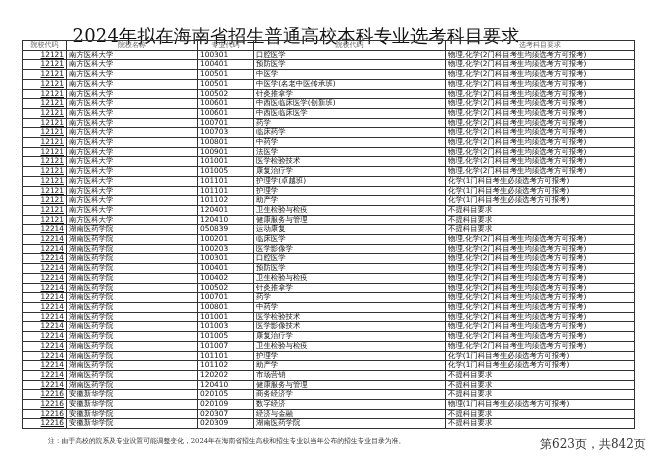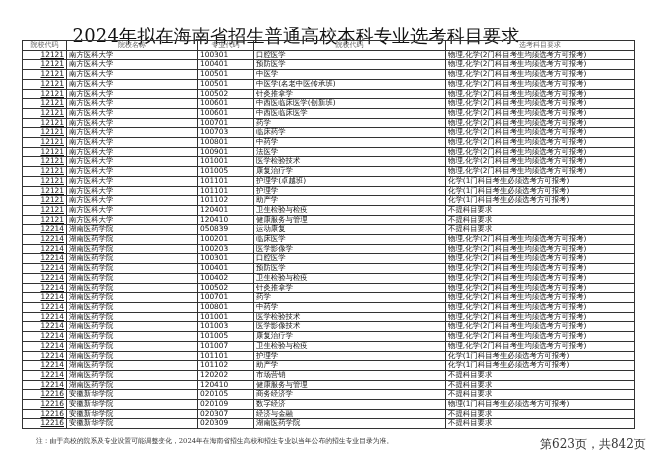--- a/index.html
+++ b/index.html
@@ -4,21 +4,21 @@
 <style>
   html, body { margin:0; padding:0; background:#ffffff; }
   body { width:660px; height:466px; position:relative; overflow:hidden; font-family:"DejaVu Sans", sans-serif; color:#111; }
   .title { position:absolute; top:24px; left:0; width:592px; text-align:center; font-family:"DejaVu Serif", serif; font-size:18px; font-weight:normal; letter-spacing:0.2px; }
   table.grid { position:absolute; top:40px; left:22px; border-collapse:collapse; table-layout:fixed; width:612px; border:1.2px solid #222;padding-left:34px; }
   table.grid td, table.grid th { border:1px solid #333; padding:0 2px; height:8.7px; line-height:8.7px; font-size:7.4px; white-space:nowrap; overflow:hidden; }
   table.grid th { font-family:"DejaVu Serif", serif; font-weight:normal; color:#666; font-size:7px; text-align:center; }
   td.c-code { text-align:right;text-decoration:underline; }
   td.c-name, td.c-mcode, td.c-major, td.c-req { text-align:left; }
   col.w1 { width:44px; } col.w2 { width:131px; } col.w3 { width:56px; } col.w4 { width:192px; } col.w5 { width:189px; }
-  .footnote { position:absolute; top:436px; left:36px; font-family:"DejaVu Serif", serif; font-size:6.8px; color:#333; }
+  .footnote { position:absolute; top:436px; left:48px; font-family:"DejaVu Serif", serif; font-size:6.8px; color:#333; }
   .pageinfo { position:absolute; top:436px; left:540px; font-family:"DejaVu Serif", serif; font-size:12px; color:#333; }
 </style>
 </head>
 <body>
 
 <div class="title">2024年拟在海南省招生普通高校本科专业选考科目要求</div>
 
 <table class="grid">
   <colgroup>
       <col class="w1">

